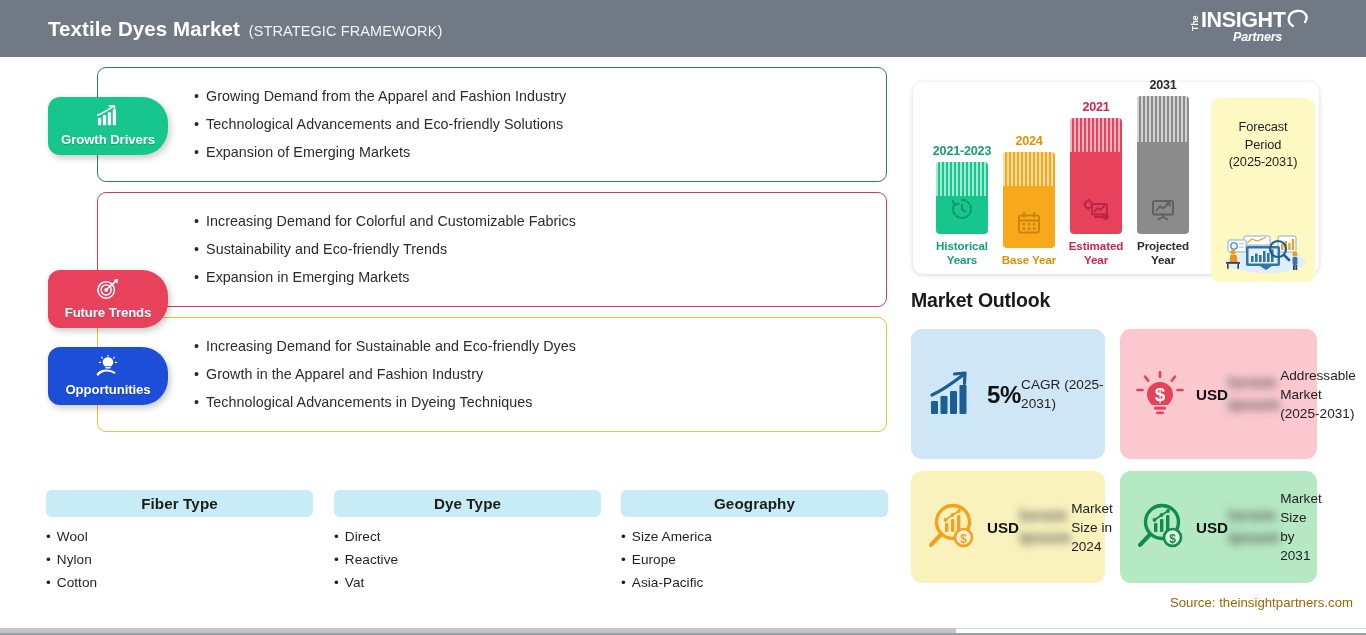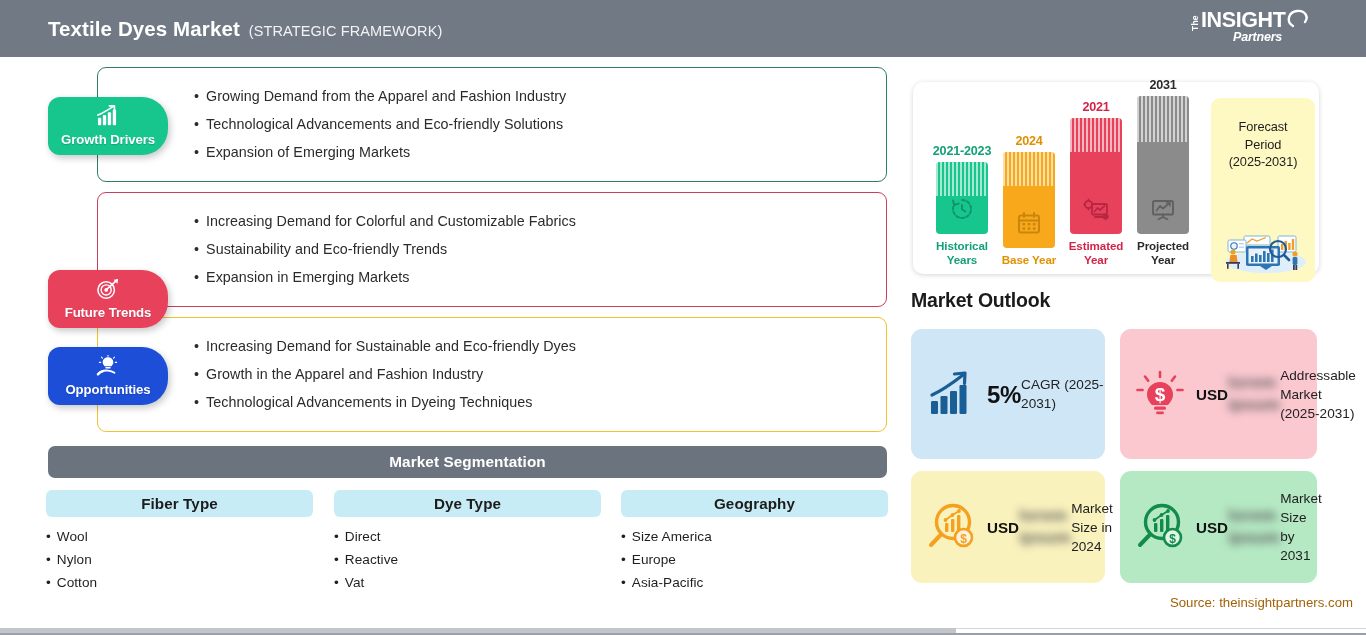--- a/index.html
+++ b/index.html
@@ -438,23 +438,20 @@
           <path d="M14 2.5 C10.6 2.5 8.2 5 8.2 8 C8.2 10 9.4 11.2 10.2 12.2 L17.8 12.2 C18.6 11.2 19.8 10 19.8 8 C19.8 5 17.4 2.5 14 2.5 Z" fill="#fff"></path>
           <rect x="11" y="13.2" width="6" height="1.5" fill="#fff" rx=".7"></rect>
           <path d="M14 0 L14 1.3 M7 2.4 L7.9 3.4 M21 2.4 L20.1 3.4 M4.6 8 L6 8 M23.4 8 L22 8" stroke="#fff" stroke-width="1.2" stroke-linecap="round"></path>
           <path d="M3 21 C6 17.5 10 16.5 14 17 C16.5 17.3 19 18 21 19.3" fill="none" stroke="#fff" stroke-width="2.1" stroke-linecap="round"></path>
           <path d="M3 21 C4.5 19.2 6.5 18 8.5 17.6" fill="none" stroke="#fff" stroke-width="2.6" stroke-linecap="round"></path>
         </svg>
         <span class="badge-label">Opportunities</span>
       </div>
     </div>
 
-    <div id="seg-title-bar">
-      <span id="seg-title">Market Segmentation</span>
-    </div>
 
     <div class="seg-col c0">
       <div class="seg-head">
         <span class="seg-head-label">Fiber Type</span>
       </div>
       <div class="seg-items">
         <div class="seg-item"><span class="dot">•</span><span>Wool</span></div>
         <div class="seg-item"><span class="dot">•</span><span>Nylon</span></div>
         <div class="seg-item"><span class="dot">•</span><span>Cotton</span></div>
       </div>

